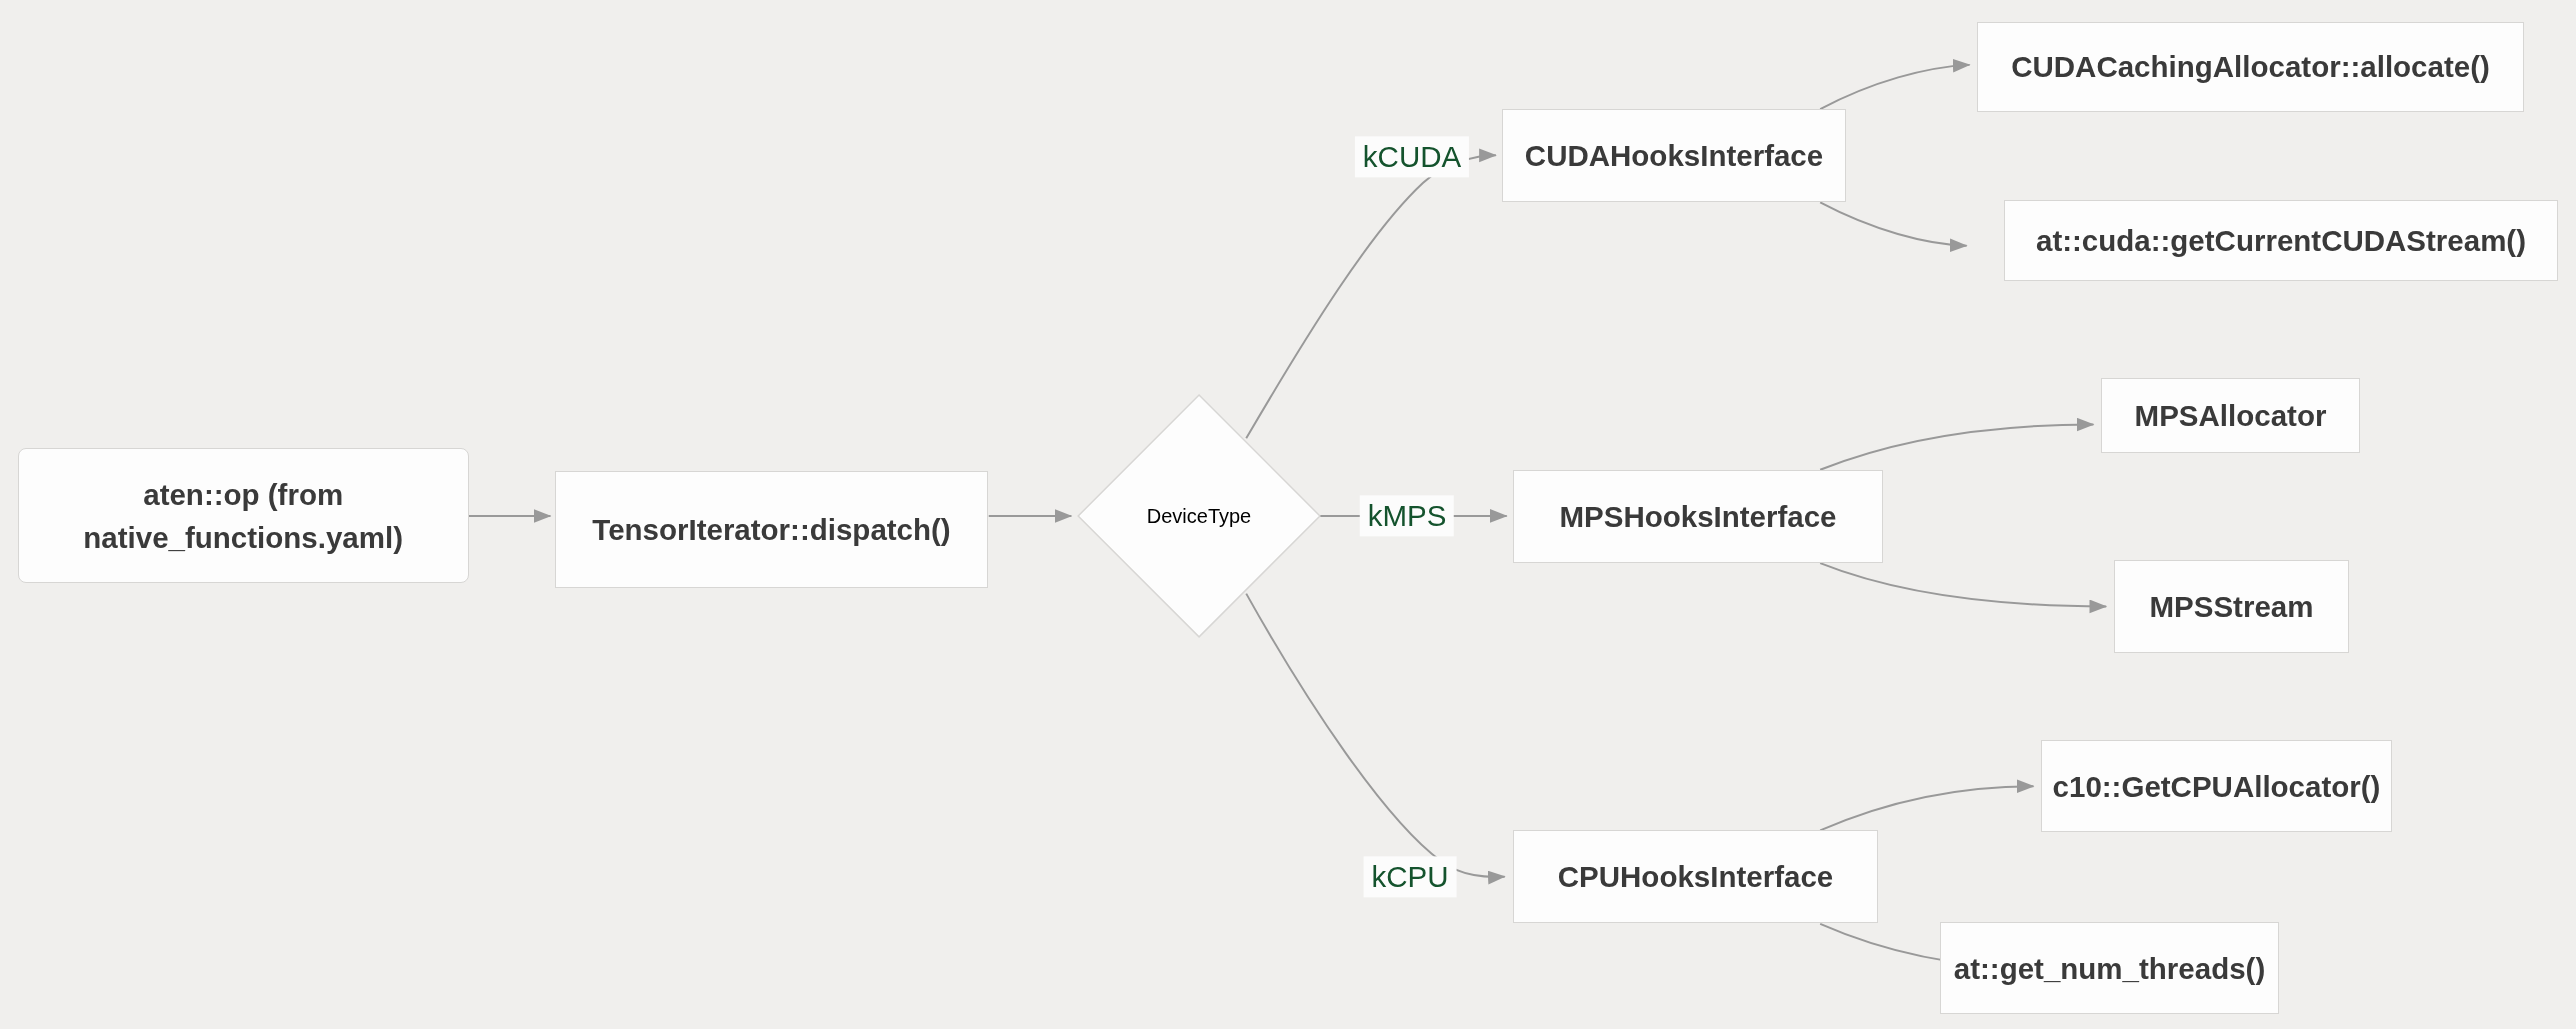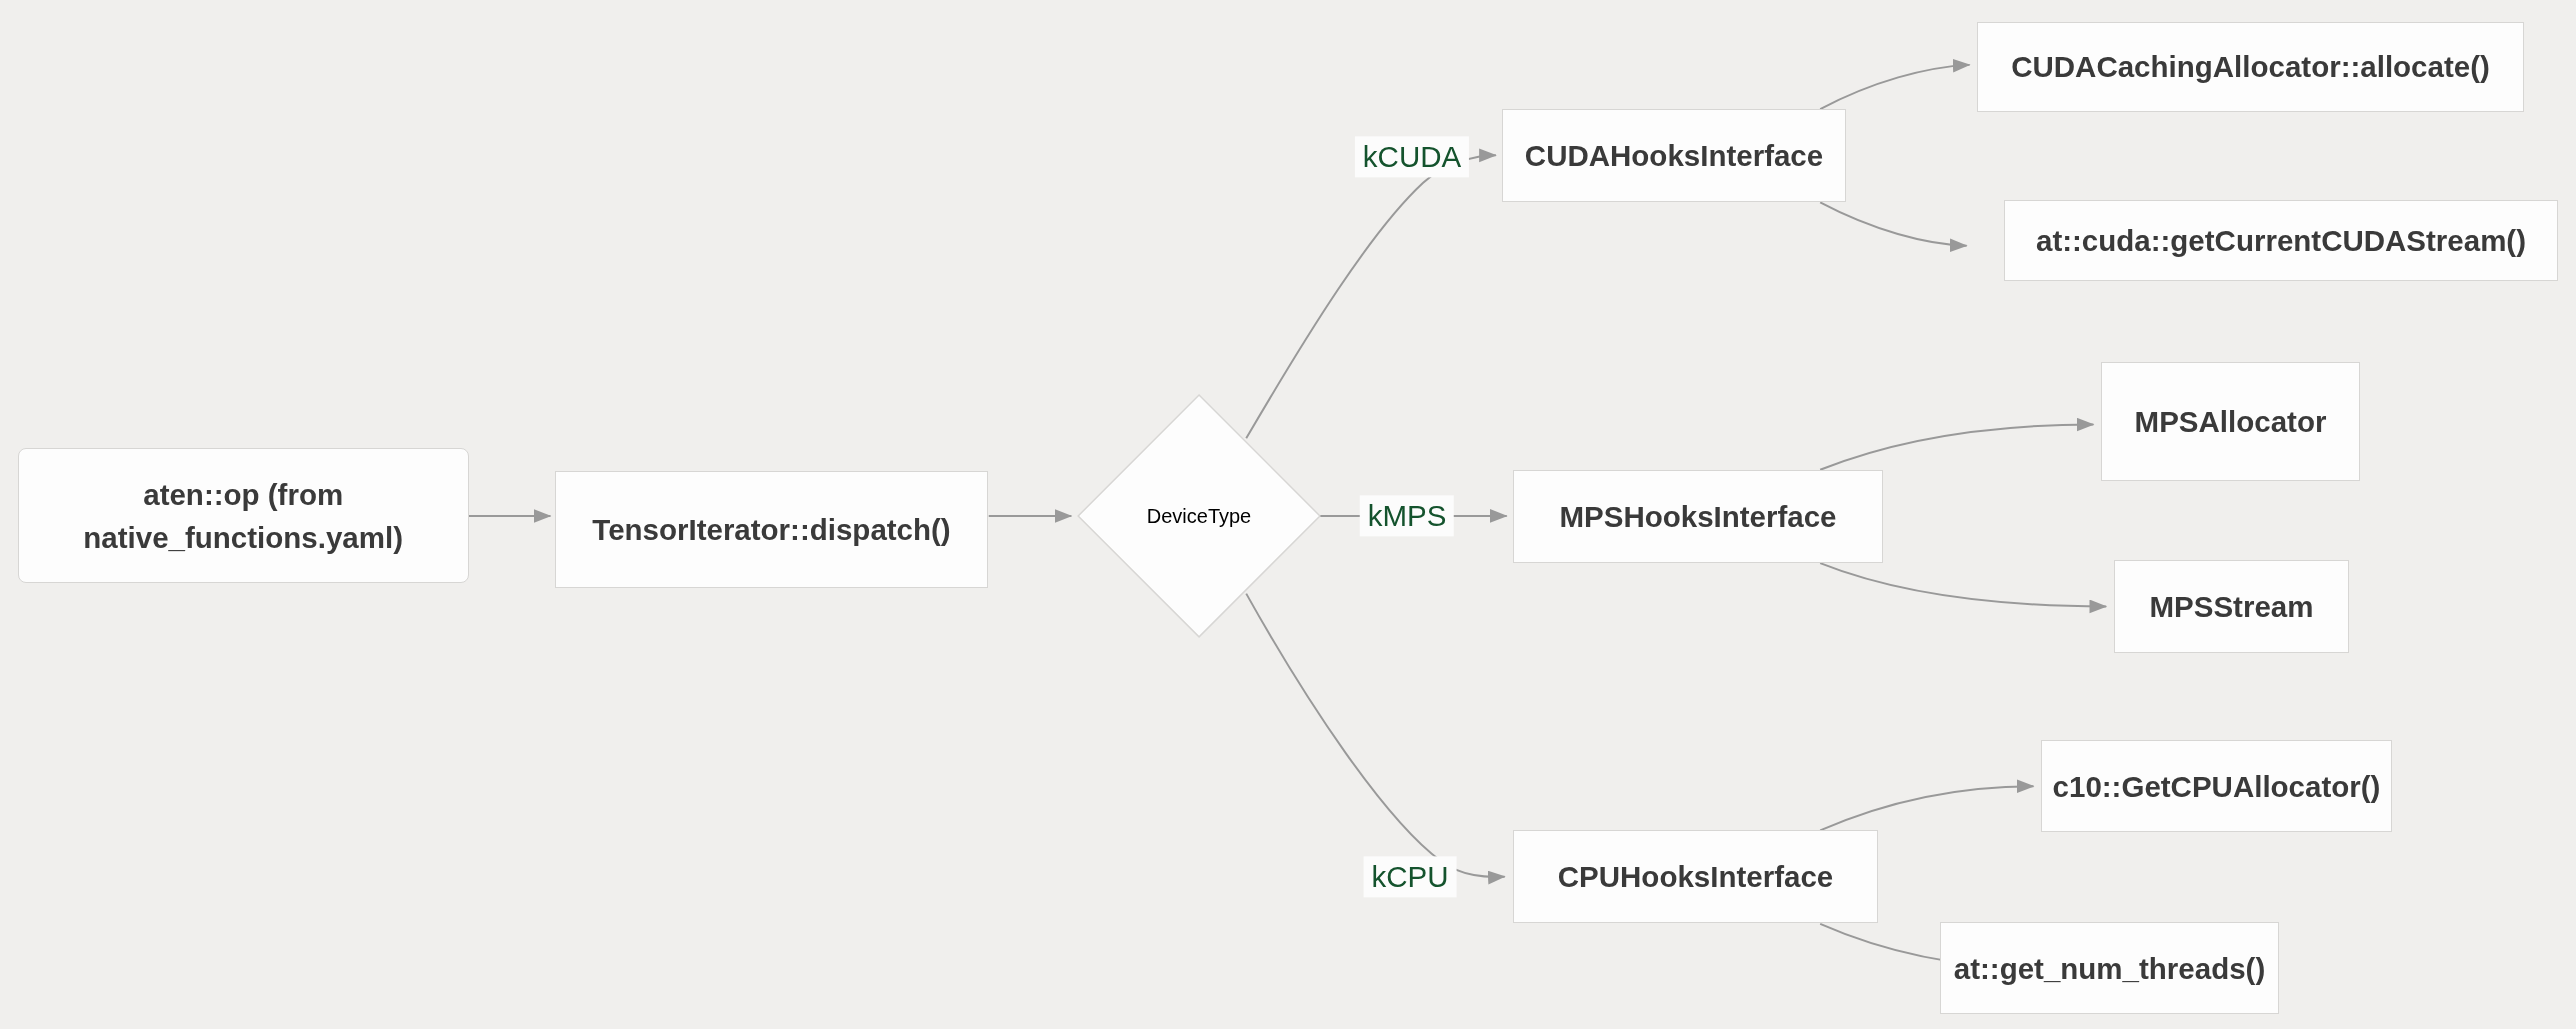--- a/index.html
+++ b/index.html
@@ -53,21 +53,21 @@
     text-align: right;
   }
   
   #n-aten        { left: 17.7px;   top: 448px; width: 451px; height: 135px; border-radius: 8px; }
   #n-dispatch    { left: 555px;  top: 471px; width: 433px; height: 117px; }
   #n-cuda-hooks  { left: 1502px; top: 109px; width: 344px; height: 93px; }
   #n-mps-hooks   { left: 1513px; top: 470px; width: 370px; height: 93px; }
   #n-cpu-hooks   { left: 1513px; top: 830px; width: 365px; height: 93px; }
   #n-cuda-alloc  { left: 1977px; top: 21.6px;  width: 547px; height: 90px; }
   #n-cuda-stream { left: 1975px; top: 200px; width: 554px; height: 81px; margin-left: 29px; }
-  #n-mps-alloc   { left: 2101px; top: 362px; width: 259px; height: 119px; }
+  #n-mps-alloc   { left: 2101px; top: 378px; width: 259px; height: 75px; }
   #n-mps-stream  { left: 2114px; top: 560px; width: 235px; height: 93px; }
   #n-cpu-alloc   { left: 2041px; top: 740px; width: 351px; height: 92px; }
   #n-cpu-threads { left: 1940px; top: 922px; width: 339px; height: 92px; }
   #chip-cuda { left: 1412px; top: 157px; }
   #chip-mps  { left: 1407px; top: 516px; }
   #chip-cpu  { left: 1410px; top: 877px; }
   #diamond-text { left: 1199px; top: 516px; }
 </style>
 </head>
 <body>

